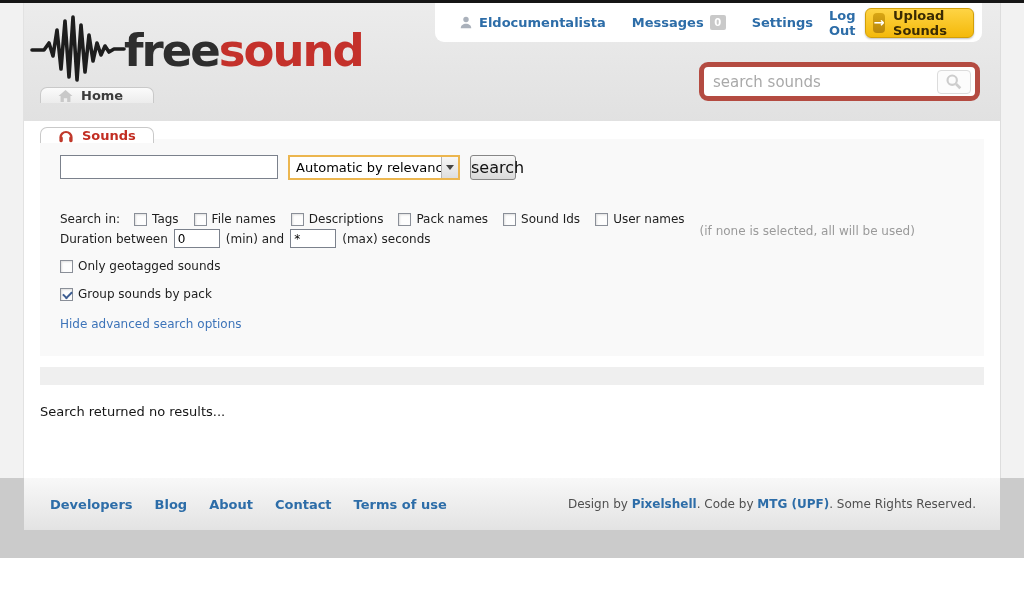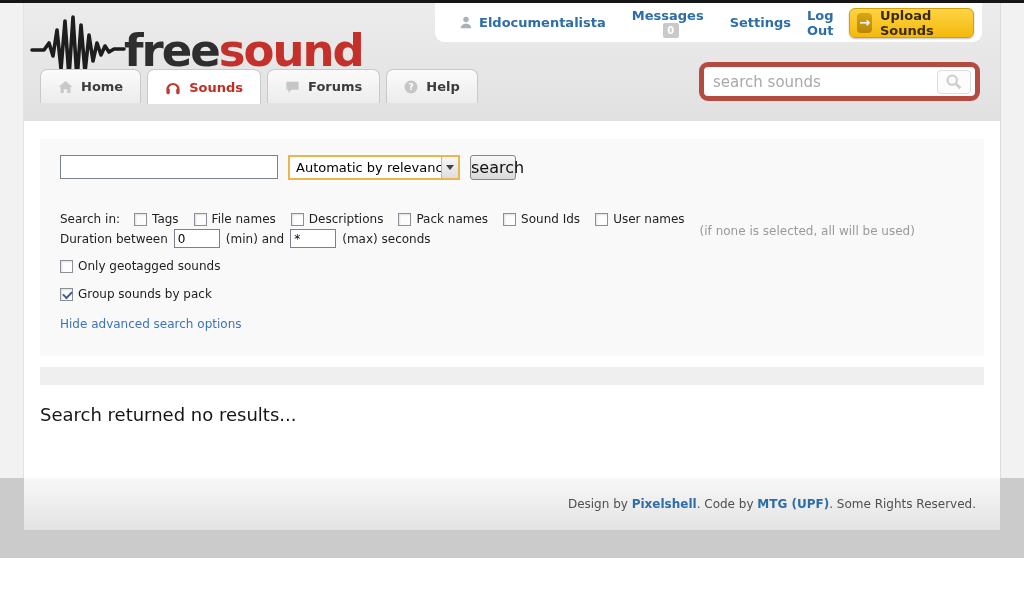--- a/index.html
+++ b/index.html
@@ -36,21 +36,21 @@
   
   .search-pill { position:absolute; left:699px; top:62px; width:281px; height:39px;
                  border:5px solid #b44b41; border-radius:9px; background:#fff; }
   .search-pill input { position:absolute; left:9px; top:3px; width:220px; height:23px; border:none; outline:none;
                        font-family:"DejaVu Sans",sans-serif; font-size:15px; color:#555; }
   .search-pill input::placeholder { color:#a9a9a9; }
   .mag-btn { position:absolute; right:4px; top:3px; width:34px; height:24px; background:#fcfcfc;
              border:1px solid #dcdcdc; border-radius:4px; display:flex; align-items:center; justify-content:center; cursor:pointer; }
 
   
-  .tabs { position:absolute; left:40px; top:69px; display:flex; gap:6px; height:34px; }
+  .tabs { position:absolute; left:40px; top:87px; display:flex; gap:24px; height:34px;flex-direction:column; }
   .tab { display:flex; align-items:center; gap:8px; padding:0 17px; height:34px;
          border:1px solid #c9c9c9; border-bottom:none; border-radius:7px 7px 0 0;
          background:linear-gradient(#fbfbfb,#ececec); font-size:13px; font-weight:bold; color:#3c3c3c;
          text-decoration:none; }
   .tab.active { background:#fff; color:#c22d22; height:35px; z-index:2; }
   .tab svg { display:block; }
 
   
   .content { position:absolute; left:24px; top:121px; width:976px; height:357px; background:#fff; }
   .panel { position:absolute; left:16px; top:18px; width:944px; height:217px; background:#f9f9f9; }
@@ -74,21 +74,21 @@
   .cb { width:13px; height:13px; background:#fdfdfd; border:1px solid #8a8f98; margin-right:5px;
         position:relative; box-shadow:inset 1px 1px 2px rgba(0,0,0,.12); cursor:pointer; flex:none; }
   .cb.checked::after { content:""; position:absolute; left:2px; top:2px; width:7px; height:4px;
                        border-left:2px solid #3d5e93; border-bottom:2px solid #3d5e93; transform:rotate(-45deg); }
   .note { color:#9a9a9a;margin-top:24px; }
   .mini-input { width:46px; height:19px; border:1px solid #7b818c; background:#fff; margin:0 6px;
                 font-family:"DejaVu Sans",sans-serif; font-size:12px; padding:0 3px; }
   .adv-link { position:absolute; left:20px; top:178px; font-size:12px; color:#3d74b9; text-decoration:none; }
 
   .graybar { position:absolute; left:16px; top:246px; width:944px; height:18px; background:#efefef; }
-  .noresults { position:absolute; left:16px; top:283px; font-size:18px; color:#151515; }
+  .noresults { position:absolute; left:16px; top:283px; font-size:13px; color:#151515; }
 
   
   .ccc-band { position:absolute; left:0; top:478px; width:1024px; height:80px; background:#cbcbcb; }
   .footer-strip { position:absolute; left:24px; top:478px; width:976px; height:52px;
                   background:linear-gradient(#f8f8f8,#e3e3e3); display:flex; align-items:center; }
   .footer-links { display:flex; gap:22px; margin-left:26px; }
   .footer-links a { font-size:13px; font-weight:bold; color:#2d6da8; text-decoration:none; }
   .credits { margin-left:auto; margin-right:24px; font-size:12px; color:#4f4f4f; }
   .credits a { font-weight:bold; color:#2d6da8; text-decoration:none; }
 </style>
@@ -116,21 +116,21 @@
       <span style="margin-right:6px; display:flex;">
         <svg width="14" height="15" viewBox="0 0 16 16">
             <g fill="#aab1bb">
               <circle cx="8" cy="4.6" r="3.1"></circle>
               <path d="M2 14.5c0-3.4 2.7-5.2 6-5.2s6 1.8 6 5.2z"></path>
             </g>
           </svg>
       </span>
       <a href="#">Eldocumentalista</a>
     </span>
-    <span class="mi" style="margin-right:26px;flex-direction:column;">
+    <span class="mi" style="margin-right:26px;">
       <a href="#">Messages</a>
       <span class="badge">0</span>
     </span>
     <a href="#" style="margin-right:16px;">Settings</a>
     <a href="#">Log Out</a>
     <div class="upload-btn">
       <span class="chip">→</span>
       <span class="lbl">Upload Sounds</span>
     </div>
   </div>
@@ -251,18 +251,25 @@
 
       <a href="#" class="adv-link">Hide advanced search options</a>
     </div>
 
     <div class="graybar"></div>
     <div class="noresults">Search returned no results...</div>
   </div>
 
   <div class="ccc-band"></div>
   <div class="footer-strip">
+    <div class="footer-links">
+      <a href="#">Developers</a>
+      <a href="#">Blog</a>
+      <a href="#">About</a>
+      <a href="#">Contact</a>
+      <a href="#">Terms of use</a>
+    </div>
     <div class="credits">
       <span>Design by </span><a href="#">Pixelshell</a><span>. Code by </span><a href="#">MTG (UPF)</a><span>. Some Rights Reserved.</span>
     </div>
   </div>
 
 </div>
 
 </body></html>

